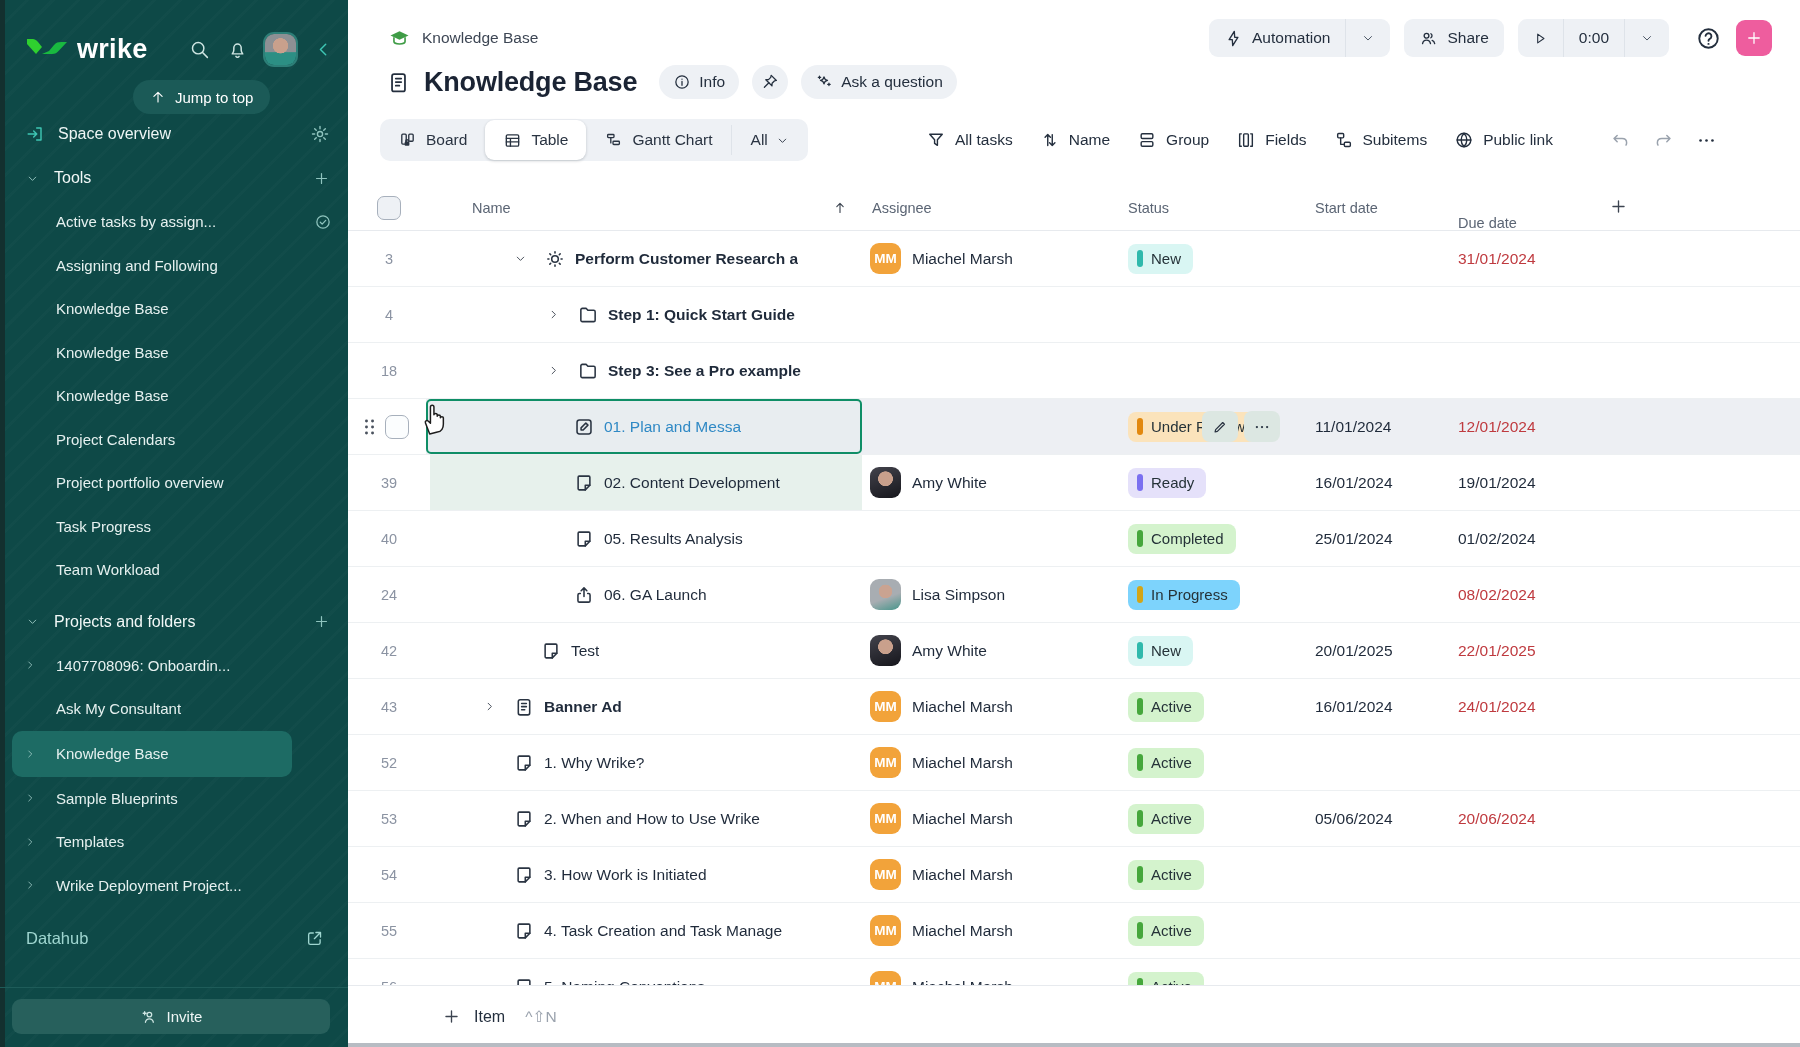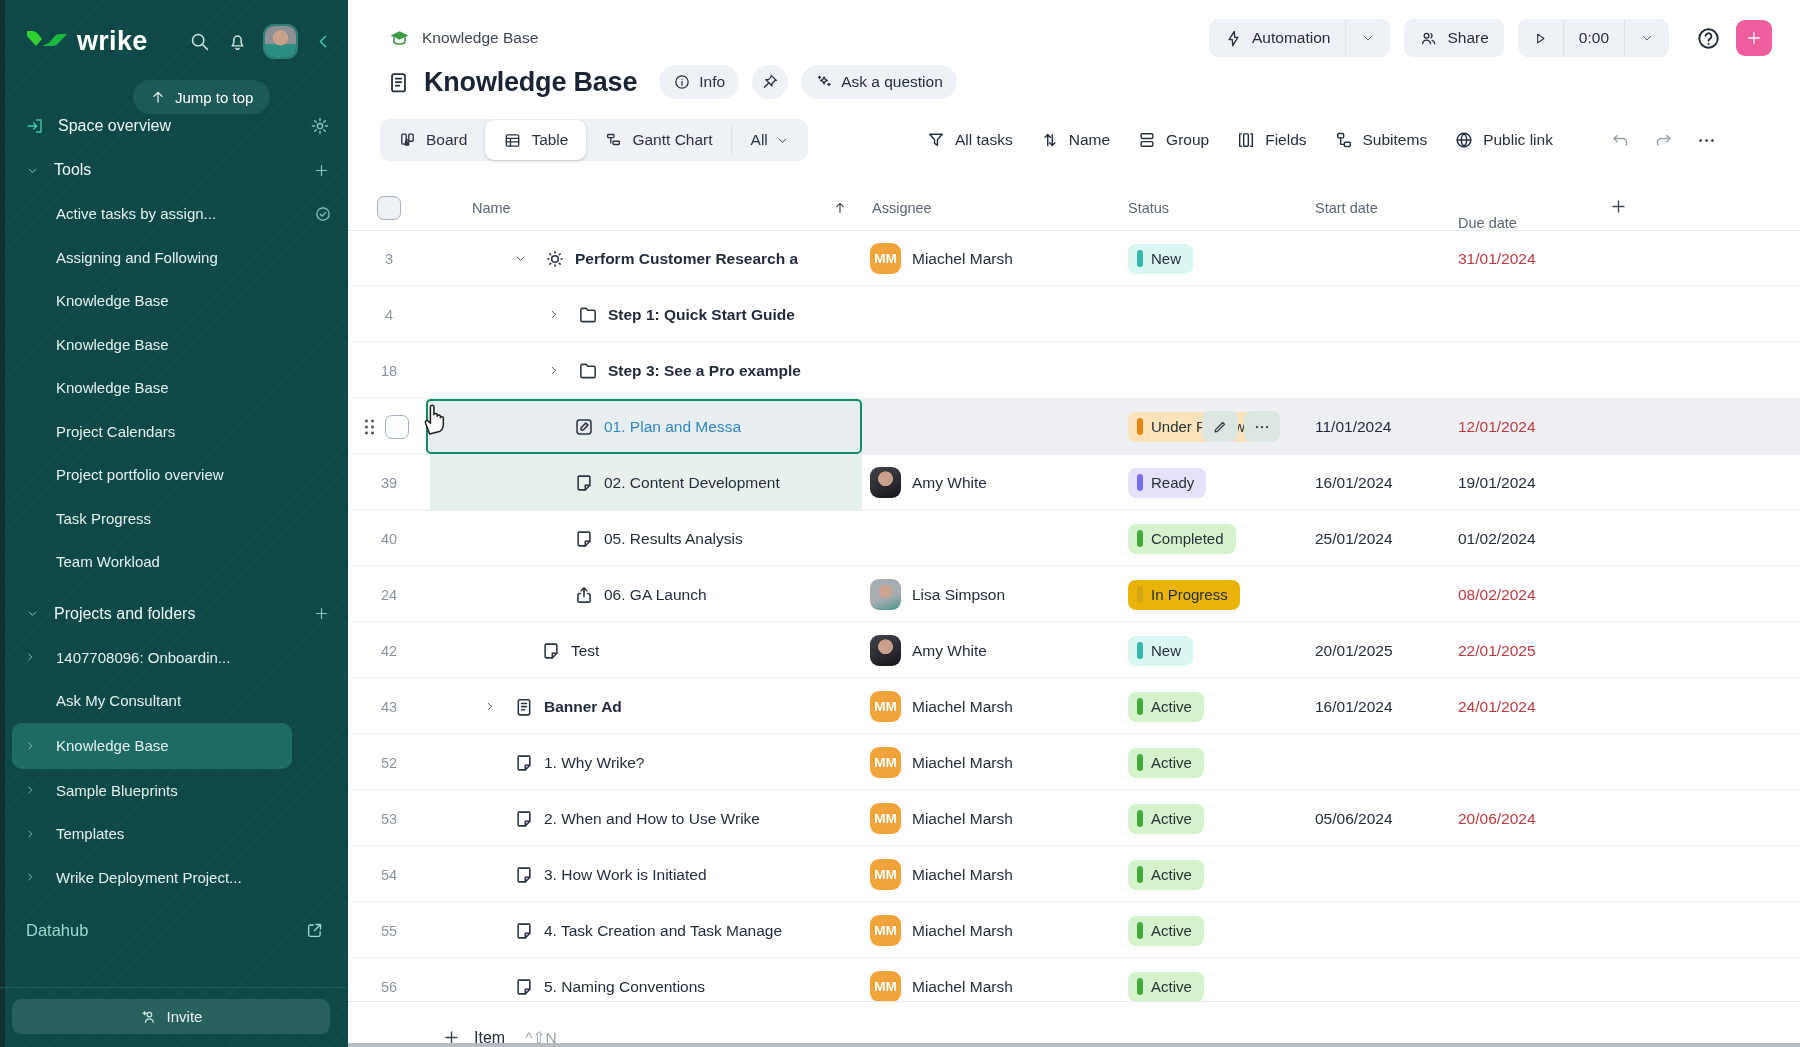--- a/index.html
+++ b/index.html
@@ -7,21 +7,21 @@
   .app{position:relative;width:1800px;height:1047px;background:#fff;overflow:hidden;}
   .ic{display:inline-block;flex:none;}
   .ic svg{display:block;width:100%;height:100%;}
   .ic path,.ic circle,.ic rect{stroke:currentColor;fill:none;stroke-width:1.7;stroke-linecap:round;stroke-linejoin:round;}
   .ic .f{fill:currentColor;stroke:none;}
 
   
   .sidebar{position:absolute;left:0;top:0;width:348px;height:100%;background:#0e4947;color:#e8f2f1;
     background-image:repeating-linear-gradient(135deg,rgba(255,255,255,.015) 0 3px,transparent 3px 18px);}
   .sidebar::before{content:'';position:absolute;left:0;top:0;width:5px;height:100%;background:#13302f;}
-  .sb-top{display:flex;align-items:center;height:74px;padding:4px 14px 0 26px;}
+  .sb-top{display:flex;align-items:center;height:74px;padding:12px 14px 0 26px;}
   .logo{display:flex;align-items:center;gap:9px;}
   .logo-text{font-size:27px;font-weight:700;color:#fff;letter-spacing:.3px;}
   .sb-topicons{margin-left:auto;display:flex;align-items:center;gap:17px;}
   .sb-topicons .ic{width:21px;height:21px;color:#cfe6e3;}
   .av-top{width:31px;height:31px;border-radius:9px;background:radial-gradient(circle at 50% 38%,#c9a08c 0 30%,transparent 32%),linear-gradient(180deg,#8d9094 58%,#2c8f84 60%);box-shadow:0 0 0 2px #2d7f78;}
   .collapse{color:#3ec6b4 !important;}
   .jump{position:absolute;left:133px;top:80px;height:34px;padding:0 17px;background:#1b5a57;border-radius:17px;display:flex;align-items:center;gap:9px;font-size:15px;color:#fff;z-index:2;}
   .jump .ic{width:16px;height:16px;}
   .sb-row{display:flex;align-items:center;height:44px;margin-top:26px;padding:0 18px 0 25px;gap:13px;font-size:16px;color:#eef6f5;}
   .sb-row .ic,.sb-sec .ic{width:20px;height:20px;color:#3ec6b4;}
@@ -113,21 +113,21 @@
   .selbox{position:absolute;left:78px;width:436px;top:0;bottom:0;border:2px solid #0f8e66;border-radius:5px;background:#e8edf0;box-sizing:border-box;z-index:0;}
   .ncell.tint{background:#e7f1ec;}
   .gutter-sel{gap:9px;padding-left:15px;}
   .drag{width:11px;height:22px;color:#4a525e;}
   .cb.row{background:#fbfdfe;}
   .ebtn{position:absolute;top:12px;width:36px;height:31px;border-radius:8px;background:#dce7e2;display:flex;align-items:center;justify-content:center;color:#2a3442;z-index:3;}
   .ebtn .ic{width:18px;height:18px;}
   .ebtn.pencil{right:562px;}
   .ebtn.more{right:520px;}
 
-  .bbar{position:absolute;left:0;right:0;bottom:0;height:46px;background:#fff;border-top:1px solid #e7eaee;display:flex;align-items:flex-end;padding-left:94px;gap:13px;font-size:16px;color:#242f3e;z-index:4;box-sizing:border-box;}
+  .bbar{position:absolute;left:0;right:0;bottom:0;height:62px;background:#fff;border-top:1px solid #e7eaee;display:flex;align-items:center;padding-left:94px;gap:13px;font-size:16px;color:#242f3e;z-index:4;box-sizing:border-box;}
   .bbar .ic{width:19px;height:19px;color:#3c4450;}
   .shortcut{color:#9aa2ad;font-size:15.5px;margin-left:7px;}
   .bbar::after{content:'';position:absolute;left:0;right:0;bottom:0;height:4px;background:#b7bcc3;}
   .cursor{position:absolute;left:417px;top:397px;width:36px;height:40px;z-index:9;pointer-events:none;}
 </style>
 </head>
 <body>
 
 <div class="app">
 
@@ -847,21 +847,21 @@
                   <path d="M12 13.6V4.2M8.9 7.3L12 4.2l3.1 3.1M8 10.4H7c-.9 0-1.6.7-1.6 1.6v6.2c0 .9.7 1.6 1.6 1.6h10c.9 0 1.6-.7 1.6-1.6V12c0-.9-.7-1.6-1.6-1.6h-1"></path>
                 </svg>
               </span>
               <span class="nm">06. GA Launch</span>
             </div>
             <div class="acell">
               <span class="av lisa"></span>
               <span>Lisa Simpson</span>
             </div>
             <div class="scell">
-              <span class="pill" style="background:#eab308"><i style="background:#d3a517"></i>In Progress</span>
+              <span class="pill" style="background:#7dd3fc"><i style="background:#d3a517"></i>In Progress</span>
             </div>
             <div class="dcell"></div>
             <div class="ducell red">08/02/2024</div>
             <div></div>
           </div>
           <div class="grid trow">
             <div class="num">42</div>
             <div class="ncell">
               <span style="width:110px;flex:none"></span>
               <span class="ic rowic">

